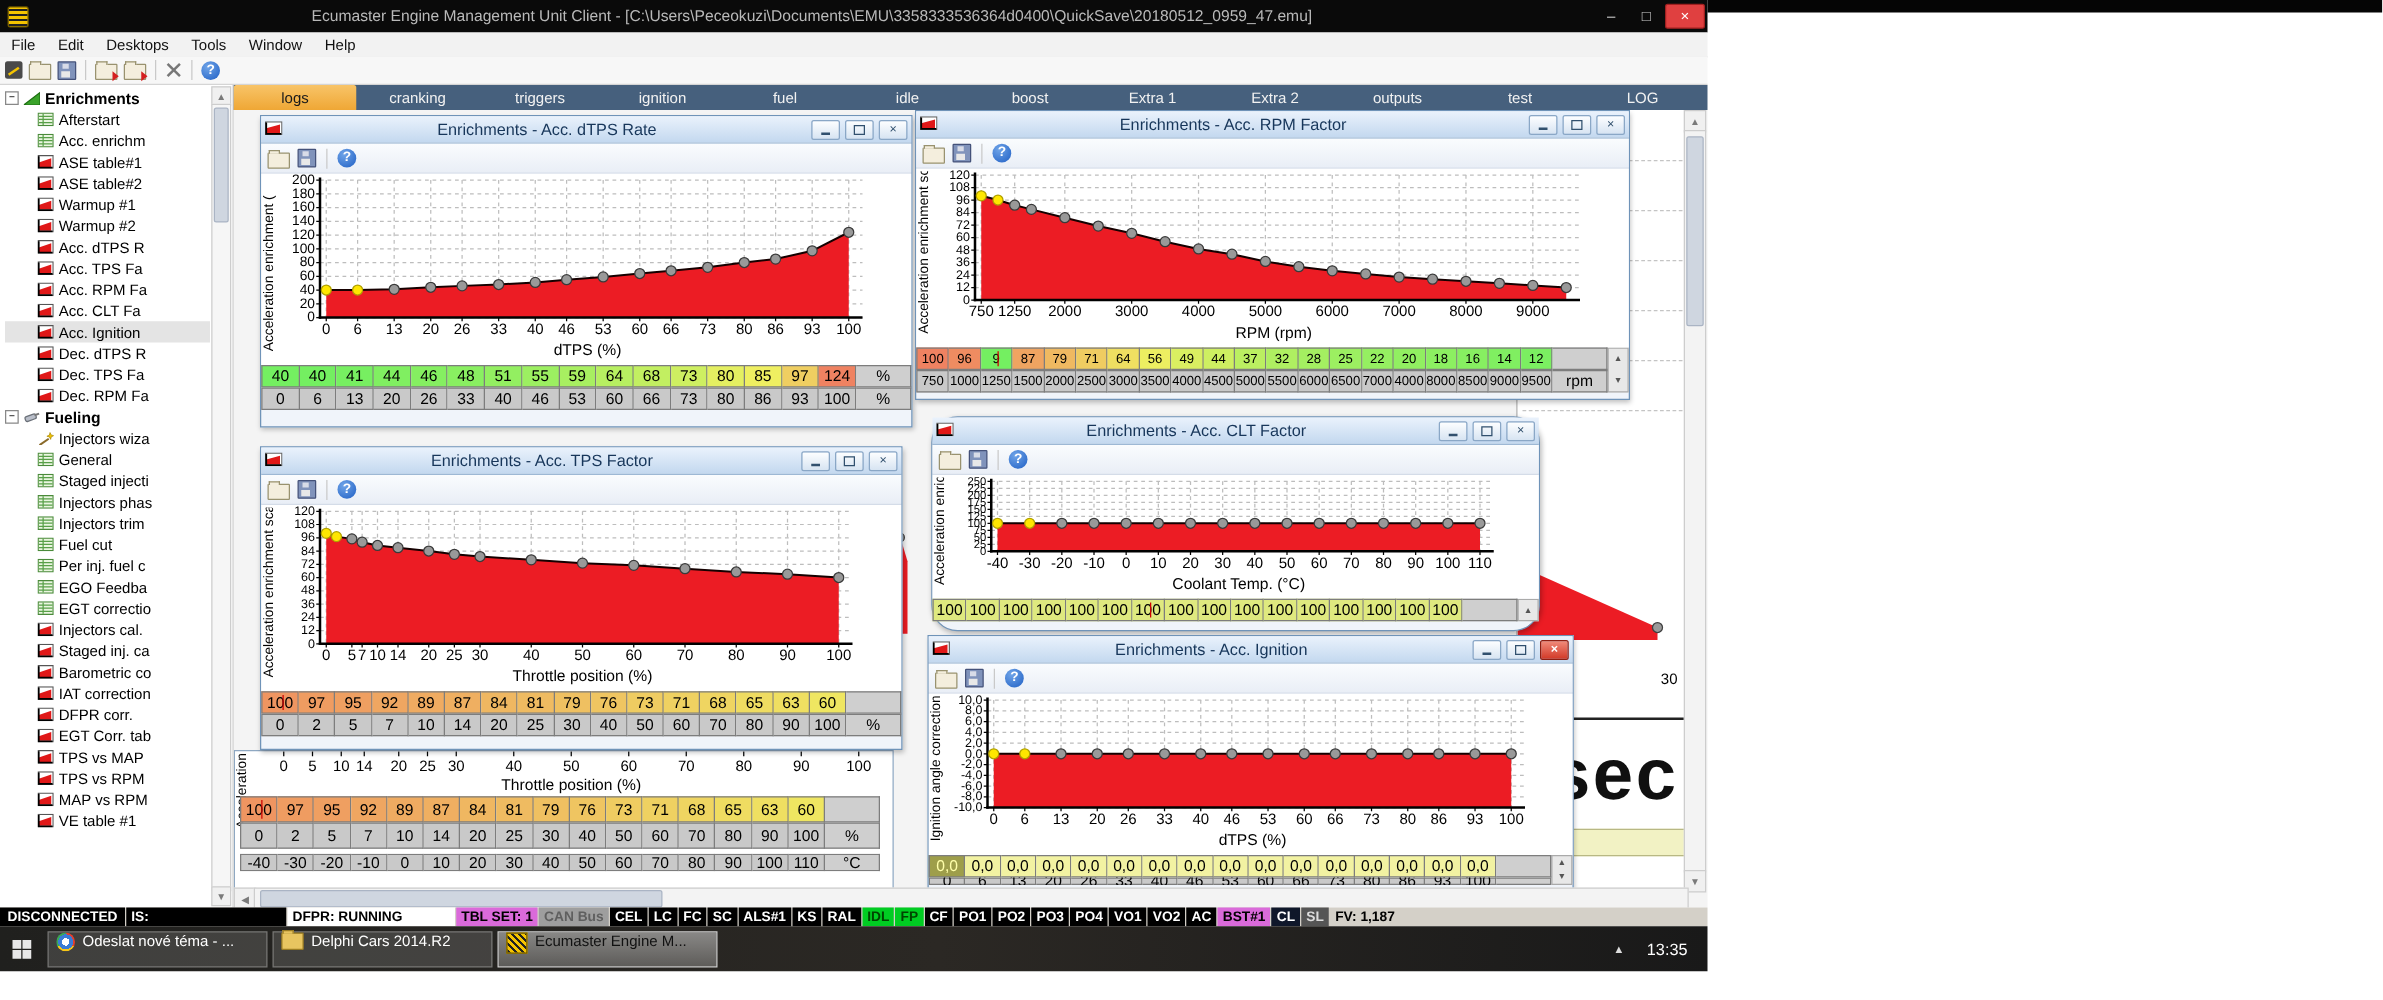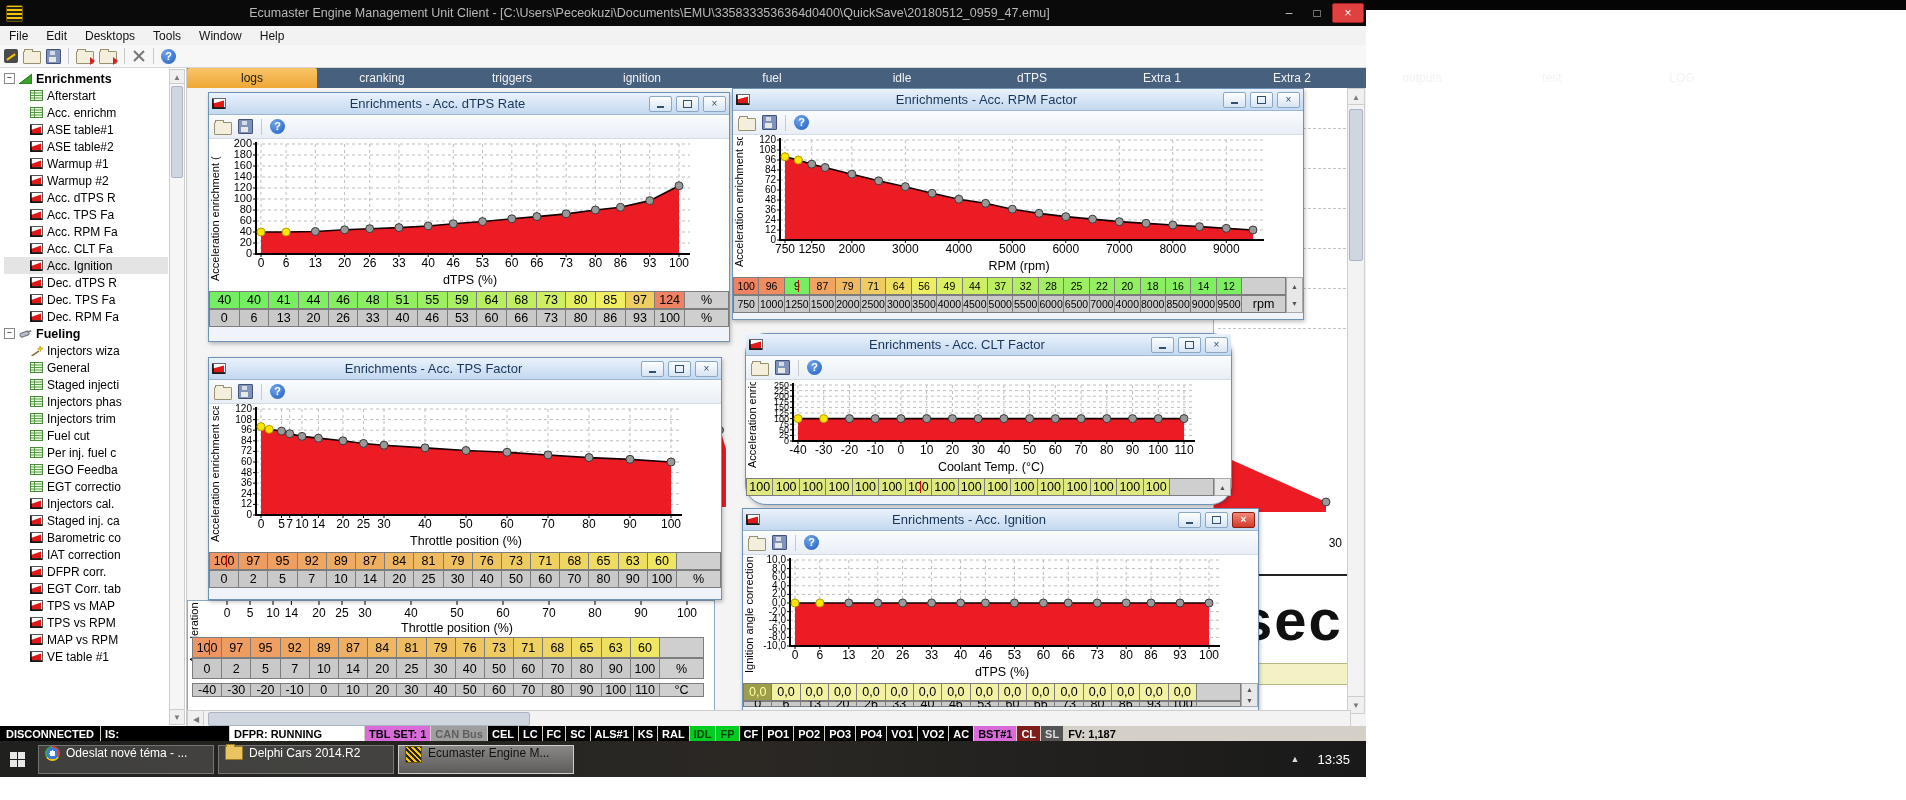--- a/index.html
+++ b/index.html
@@ -38,21 +38,21 @@
   #tree{position:absolute;left:4px;top:2px;width:164px;}
   .tgroup{display:flex;align-items:center;height:17px;font-size:12.5px;font-weight:bold;color:#000;gap:4px;white-space:nowrap;}
   .titem{display:flex;align-items:center;height:17px;font-size:12px;color:#000;gap:4px;padding-left:26px;white-space:nowrap;}
   .titem.sel{background:#e4e4e4;}
   .expander{width:9px;height:9px;border:1px solid #888;background:#fff;font-size:8px;line-height:7px;text-align:center;color:#444;}
   .ticon{width:13px;height:11px;flex:none;}
   .sb{position:absolute;background:#f0f0f0;border:1px solid #cdcdcd;display:flex;align-items:center;justify-content:center;color:#7a7a7a;}
   .sb .thumb{position:absolute;background:#cfd6e0;border:1px solid #aab4c4;border-radius:2px;}
   
   #tabbar{left:187px;top:68px;width:1179px;height:20px;background:#46607d;display:flex;align-items:stretch;}
-  .tab{min-width:70px;padding:0 30px;display:flex;align-items:center;justify-content:center;color:#f2f2f2;font-size:12px;}
+  .tab{min-width:70px;padding:0 14px;display:flex;align-items:center;justify-content:center;color:#f2f2f2;font-size:12px;}
   .tab.sel{background:linear-gradient(#f8c468,#efa735);color:#1a1a1a;border-radius:2px 2px 0 0;}
   
   #mdi{left:187px;top:88px;width:1179px;height:638px;background:#f4f4f4;overflow:hidden;}
   .win{position:absolute;background:#f0f4fa;border:1px solid #6f93b8;box-shadow:1px 2px 4px rgba(0,0,0,.25);box-sizing:border-box;}
   .win-title{height:21px;background:linear-gradient(#eaf2fc,#c3d8ef);border-bottom:1px solid #9db8d4;display:flex;align-items:center;padding:0 3px;gap:4px;}
   .win-title-text{flex:1;text-align:center;font-size:13px;color:#17365a;white-space:nowrap;overflow:hidden;}
   .wbtn{width:21px;height:14px;border:1px solid #8aa7c6;border-radius:2px;background:linear-gradient(#fdfeff,#d7e4f2);
         display:flex;align-items:center;justify-content:center;font-size:10px;color:#31506e;flex:none;}
   .wbtn .mini{width:7px;height:2px;background:#31506e;margin-top:6px;}
   .wbtn .rest{width:7px;height:6px;border:1px solid #31506e;}
@@ -416,21 +416,21 @@
     <div class="sb" style="right:1px;bottom:1px;width:14px;height:14px;font-size:8px;">▼</div>
   </div>
 
   <div class="abs" id="tabbar">
       <div class="tab sel">logs</div>
       <div class="tab">cranking</div>
       <div class="tab">triggers</div>
       <div class="tab">ignition</div>
       <div class="tab">fuel</div>
       <div class="tab">idle</div>
-      <div class="tab">dTPS</div>
+      <div class="tab">boost</div>
       <div class="tab">Extra 1</div>
       <div class="tab">Extra 2</div>
       <div class="tab">outputs</div>
       <div class="tab">test</div>
       <div class="tab">LOG</div>
     </div>
 
   <div class="abs" id="mdi">
 
     <div class="abs" id="frag-right">
@@ -1834,21 +1834,21 @@
       <div class="seg" style="background: rgb(0, 204, 34); color: rgb(0, 68, 0);">FP</div>
       <div class="seg" style="background: rgb(0, 0, 0); color: rgb(255, 255, 255);">CF</div>
       <div class="seg" style="background: rgb(0, 0, 0); color: rgb(255, 255, 255);">PO1</div>
       <div class="seg" style="background: rgb(0, 0, 0); color: rgb(255, 255, 255);">PO2</div>
       <div class="seg" style="background: rgb(0, 0, 0); color: rgb(255, 255, 255);">PO3</div>
       <div class="seg" style="background: rgb(0, 0, 0); color: rgb(255, 255, 255);">PO4</div>
       <div class="seg" style="background: rgb(0, 0, 0); color: rgb(255, 255, 255);">VO1</div>
       <div class="seg" style="background: rgb(0, 0, 0); color: rgb(255, 255, 255);">VO2</div>
       <div class="seg" style="background: rgb(0, 0, 0); color: rgb(255, 255, 255);">AC</div>
       <div class="seg" style="background: rgb(218, 106, 218); color: rgb(0, 0, 0);">BST#1</div>
-      <div class="seg" style="background: #7f1d1d; color: rgb(255, 255, 255);">CL</div>
+      <div class="seg" style="background: #0f172a; color: rgb(255, 255, 255);">CL</div>
       <div class="seg" style="background: rgb(85, 85, 85); color: rgb(221, 221, 221);">SL</div>
       <div class="seg" style="color: rgb(0, 0, 0);">FV: 1,187</div>
     </div>
 
   <div class="abs" id="taskbar">
     <div id="startbtn">
         <span class="sq">
           <i></i>
           <i></i>
           <i></i>

